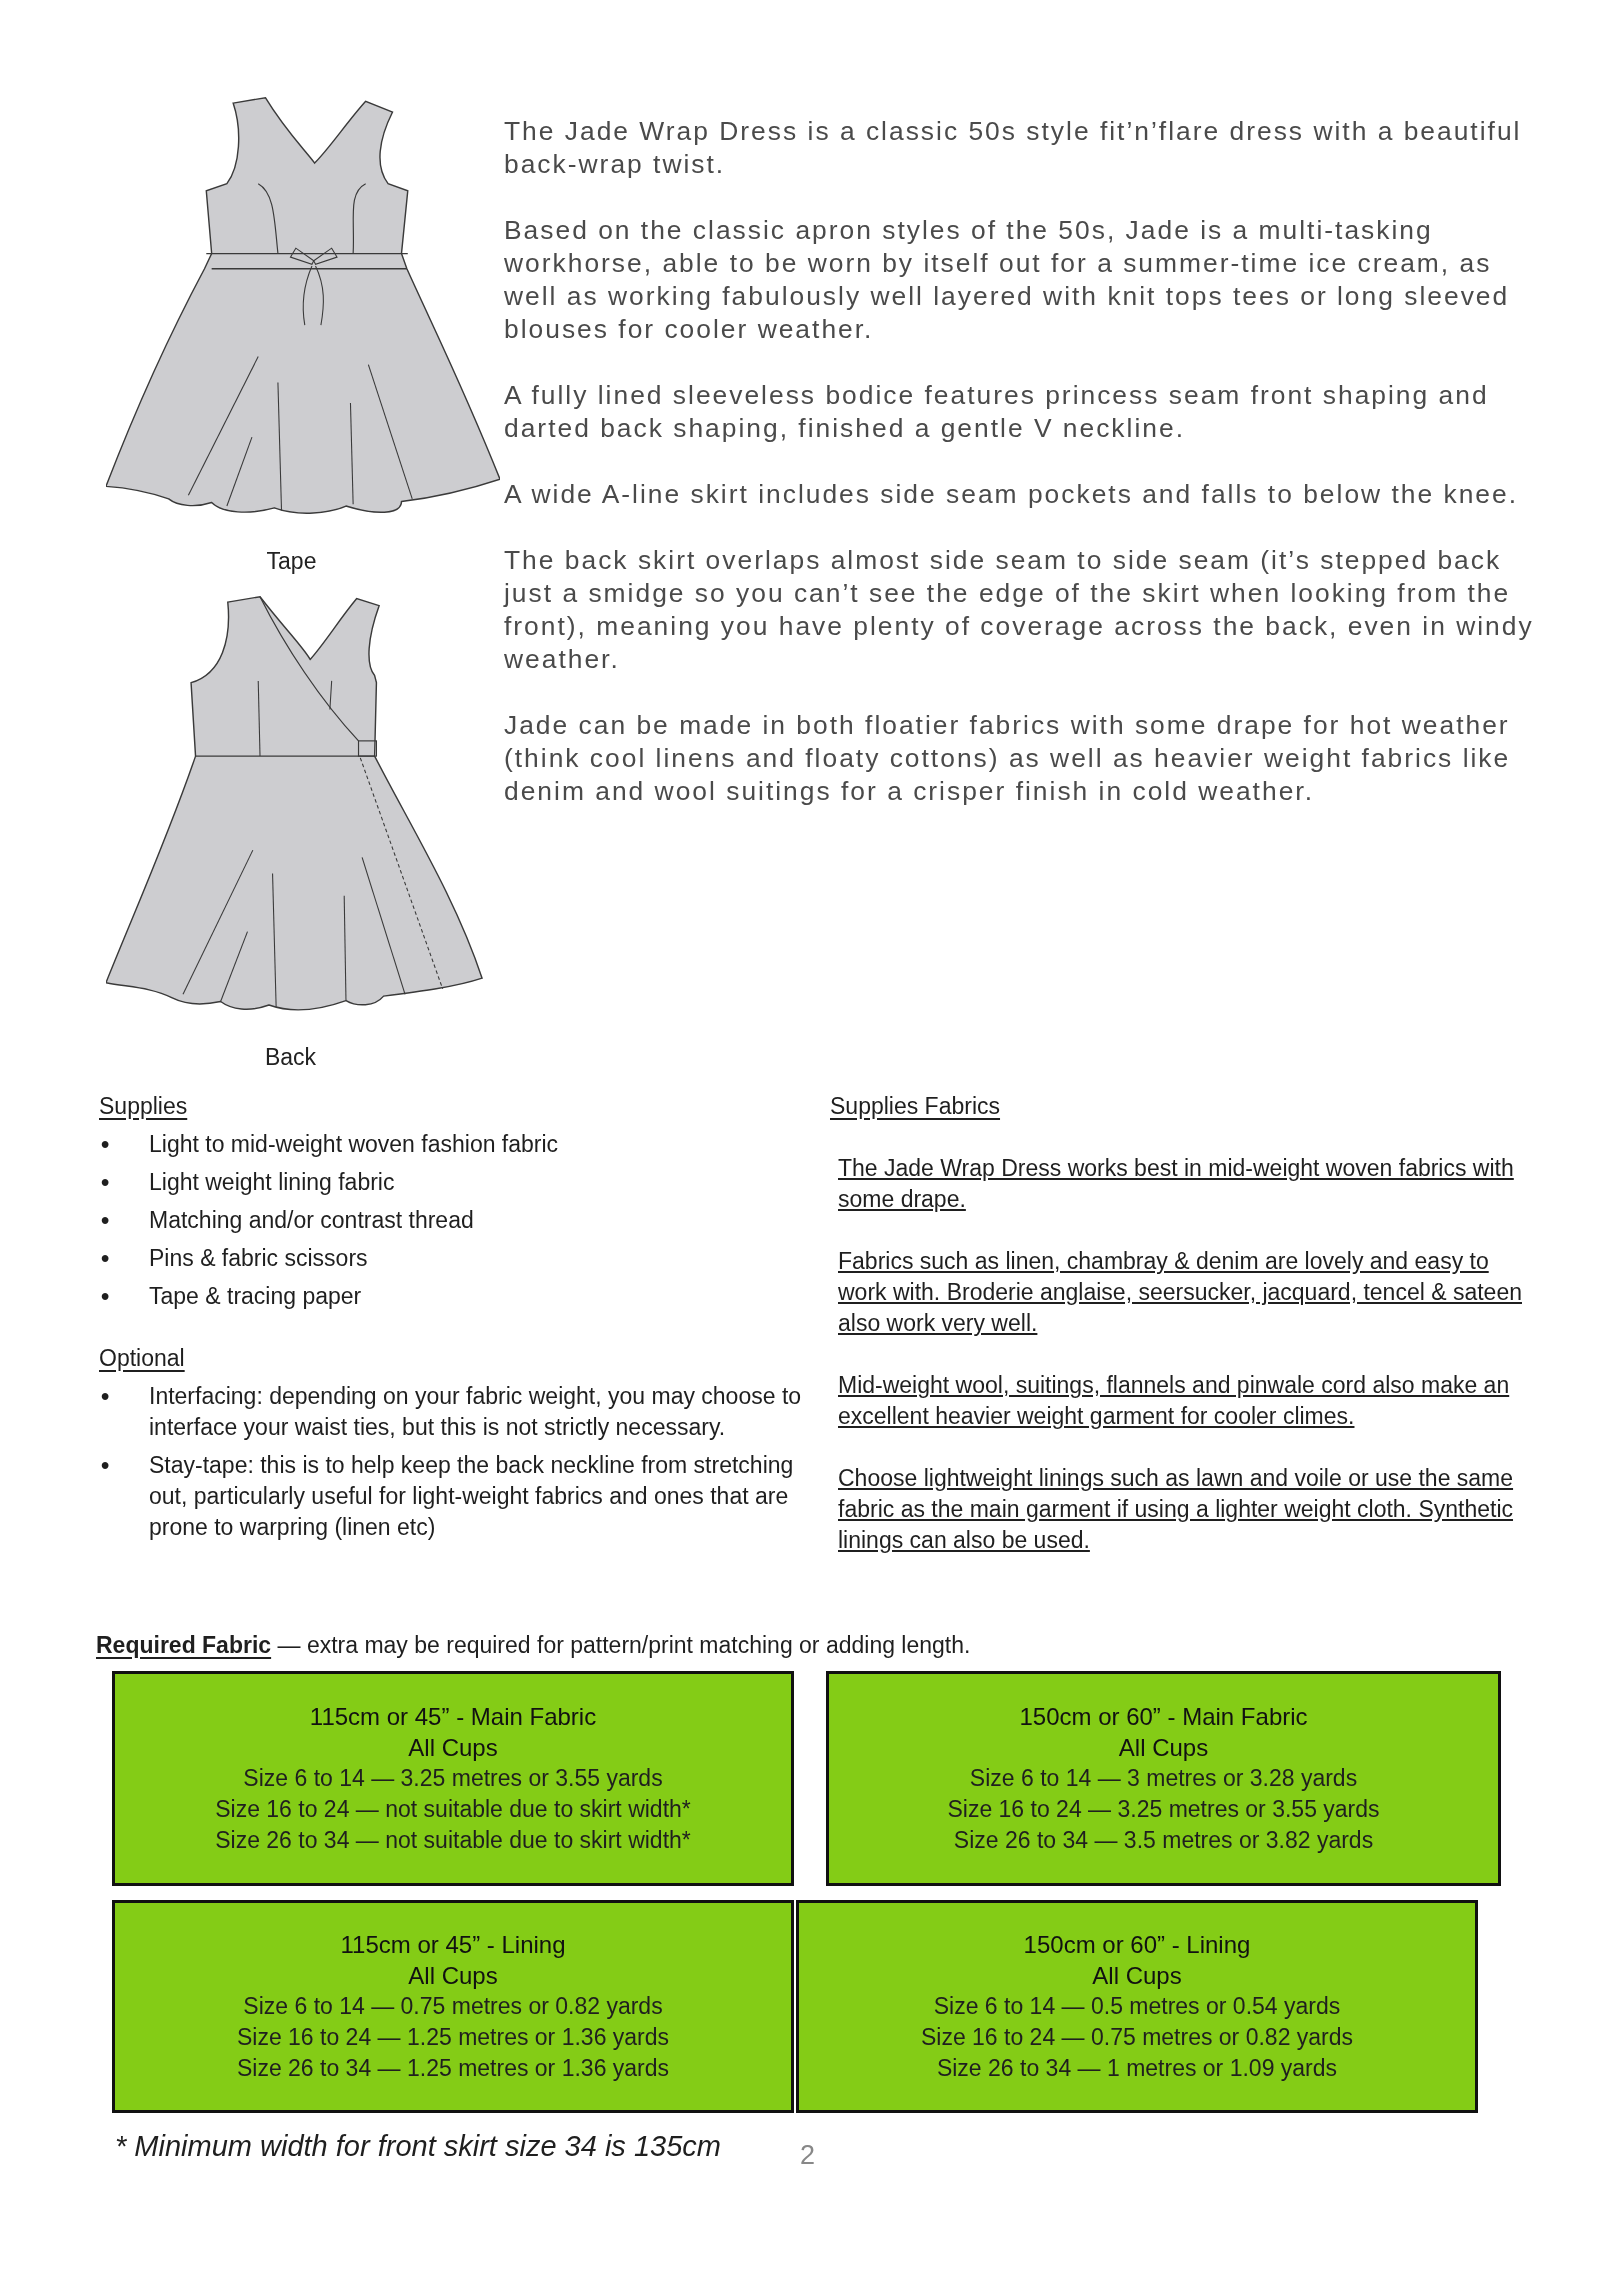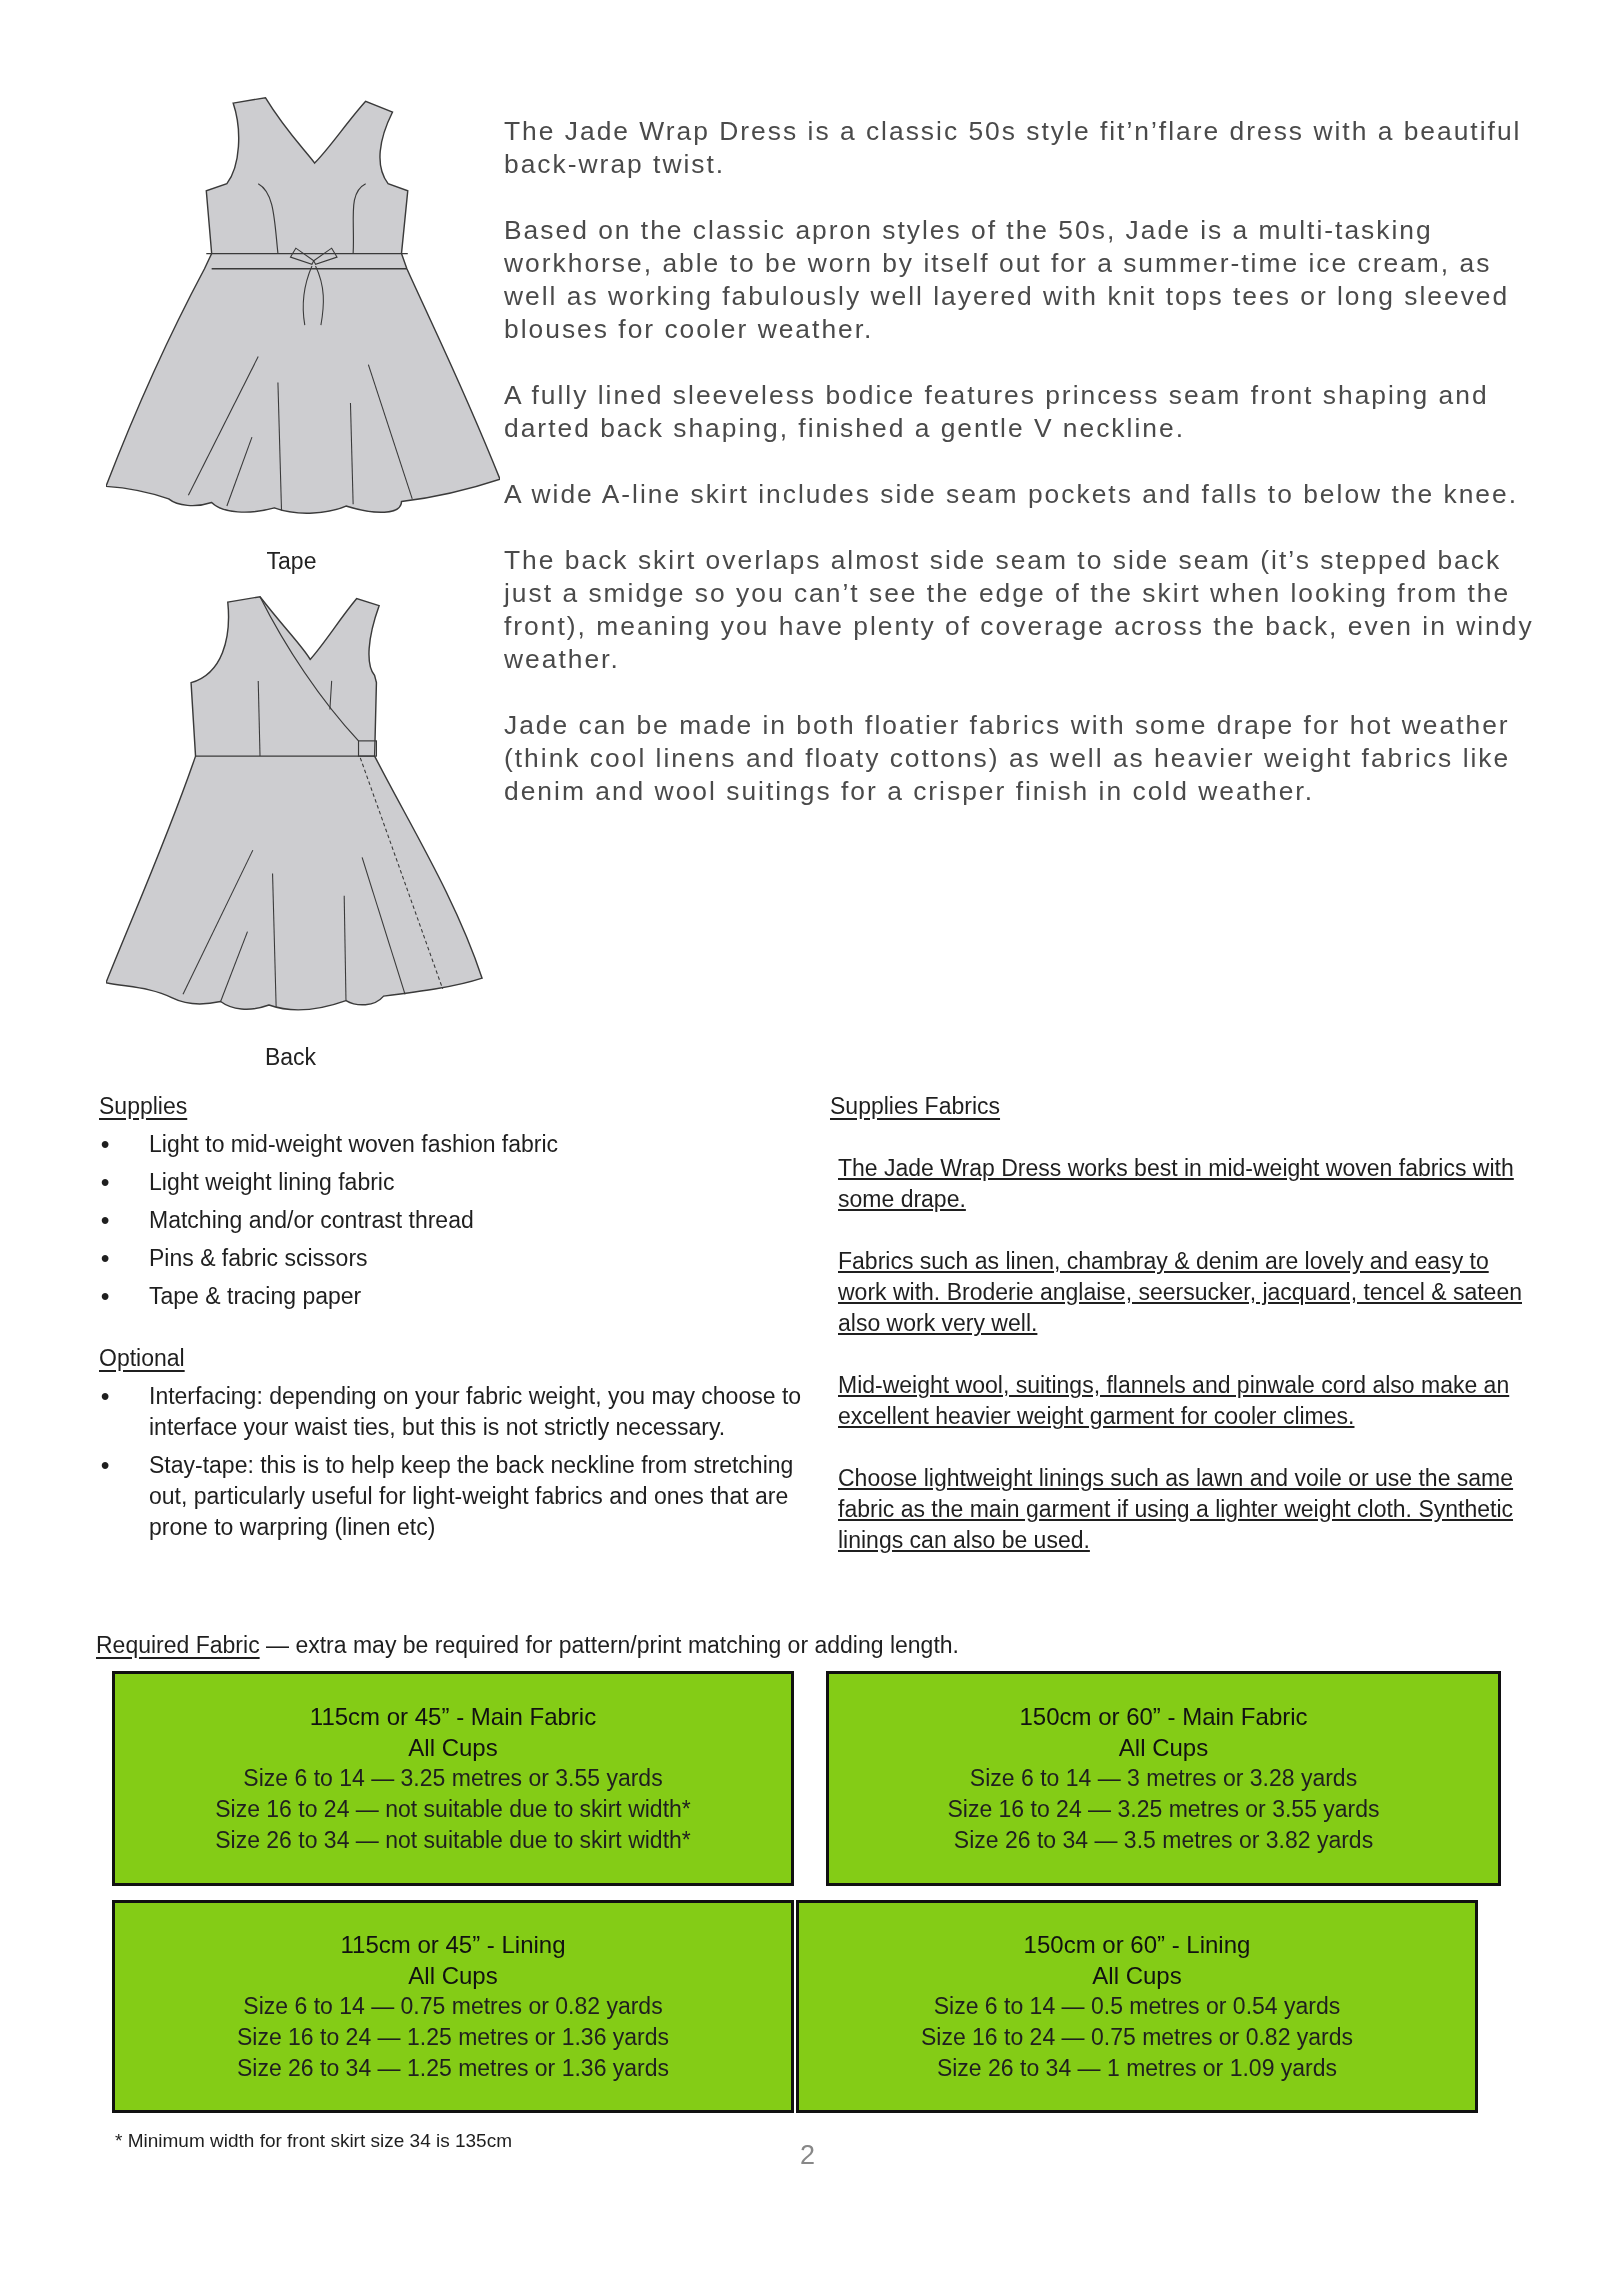--- a/index.html
+++ b/index.html
@@ -17,28 +17,28 @@
     .section { position: absolute; font-size: 23px; line-height: 31px; color: #1f1f1f; }
     .section h3 { margin: 0; font-size: 23px; font-weight: normal; text-decoration: underline;
                   text-underline-offset: 3.6px; }
     .section ul { margin: 0; padding: 0; list-style: none; }
     .section li { position: relative; padding-left: 50px; margin-top: 7px; }
     .section li::before { content: "\2022"; position: absolute; left: 1.8px; top: 0; font-size: 25px; }
     .section p { margin: 0 0 31px 8px; text-decoration: underline; }
     .gap { height: 31px; }
 
     .req { position: absolute; left: 96px; top: 1632px; font-size: 23px; color: #1f1f1f; }
-    .req .u { text-decoration: underline; text-underline-offset: 3.6px; }
+    .req .u { text-decoration: underline; text-underline-offset: 3.6px; font-weight: bold; }
 
     .box { position: absolute; border: 3.6px solid #111; box-sizing: border-box; background: #84cc16;
            text-align: center; font-size: 23px; line-height: 31px; color: #1f1f1f;
            display: flex; flex-direction: column; justify-content: center; }
     .box .ttl { font-size: 24px; color: #111; }
 
-    .footnote { position: absolute; left: 115px; top: 2130px; font-size: 19px; color: #1f1f1f; }
+    .footnote { position: absolute; left: 115px; top: 2130px; font-size: 29px; font-style: italic; color: #1f1f1f; }
     .pagenum { position: absolute; left: 800px; top: 2140px; font-size: 27px; color: #888; }
   </style>
 </head>
 <body>
 
 <div class="illus" style="left:106px; top:94px;">
   <svg width="394" height="448" viewBox="0 0 440 500">
     <path d="M142 10 L 178 4 C 200 40, 220 60, 233 77 C 250 60, 270 30, 290 8 L 320 20
              C 305 50, 300 80, 315 100 L 337 108 L 330 178 L 336 195
              C 370 270, 400 330, 440 430 C 410 440, 370 450, 330 455

